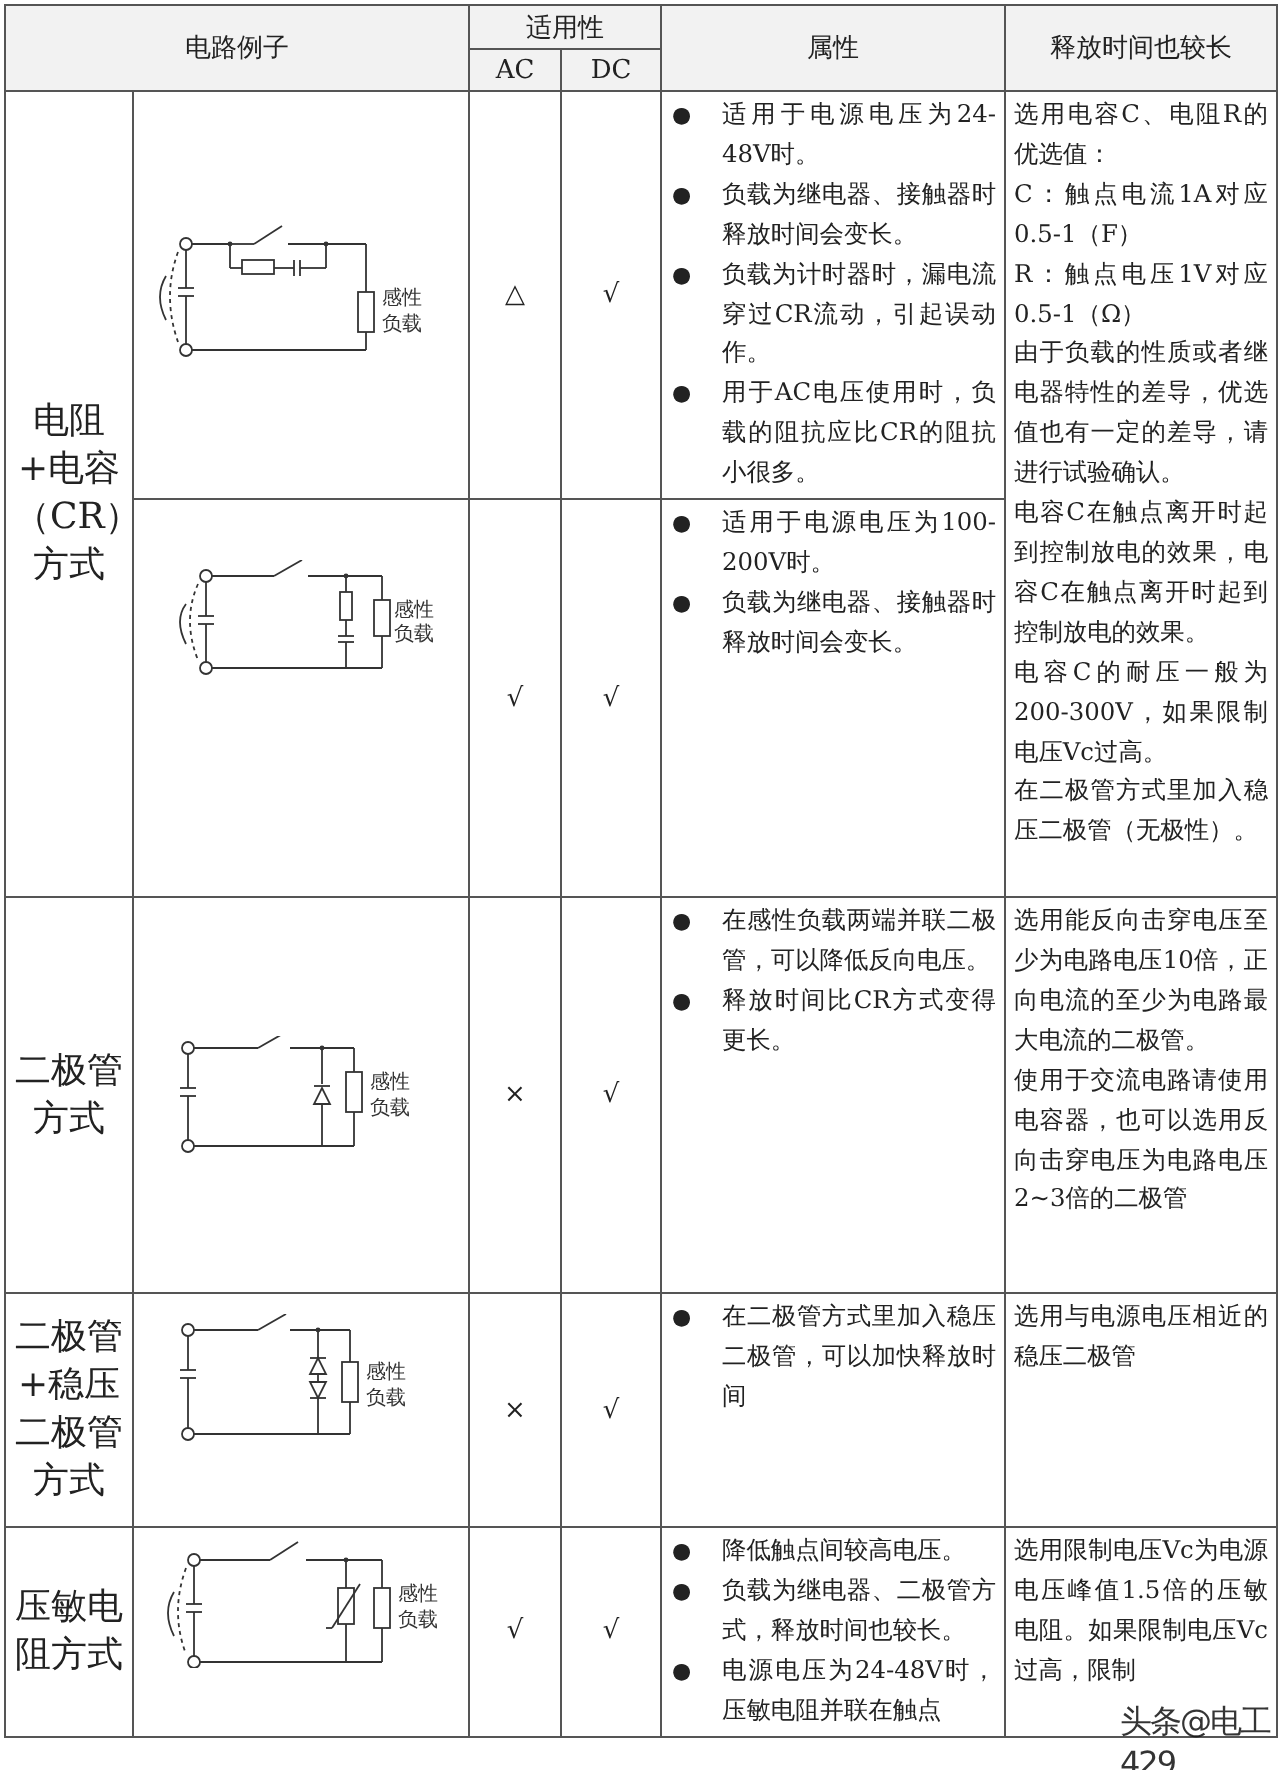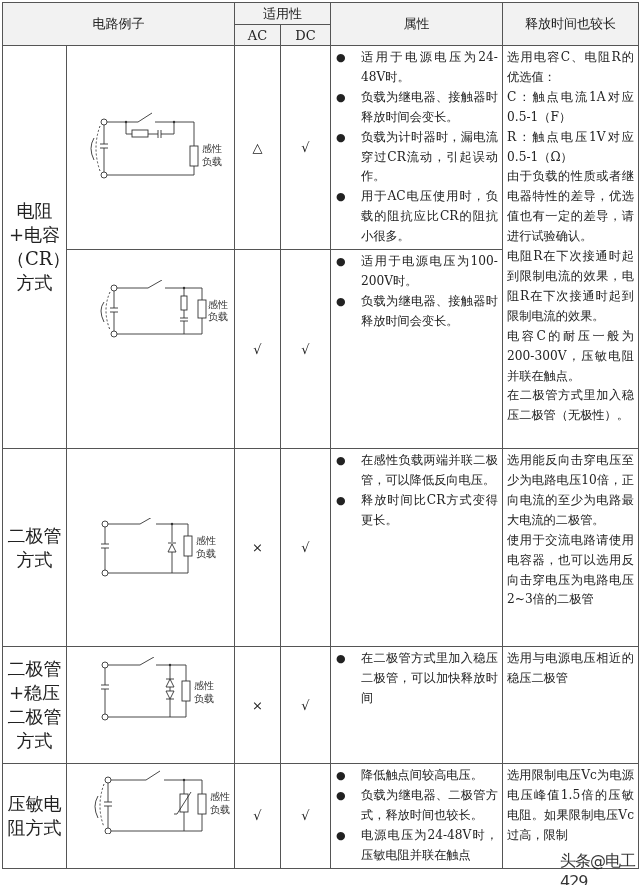--- a/index.html
+++ b/index.html
@@ -2,21 +2,21 @@
 <html><head>
 <meta charset="utf-8">
 <style>
   html, body { margin:0; padding:0; background:#ffffff; }
   body { width:640px; height:885px; overflow:hidden; position:relative;
          font-family: "DejaVu Serif", "Liberation Serif", serif; color:#222; }
   table { position:absolute; left:2px; top:2px; border-collapse:collapse; table-layout:fixed; width:636px; }
   td, th { border:1px solid #555; padding:0; vertical-align:top; font-weight:normal; }
   th { background:#f2f2f2; font-size:13px; text-align:center; vertical-align:middle; }
   .method { text-align:center; vertical-align:middle; font-size:18px; line-height:24px; padding:0 4px; }
-  .diagram { vertical-align:middle; text-align:right;padding-left:11px; }
+  .diagram { vertical-align:middle; text-align:right; }
   .mark { text-align:center; vertical-align:middle; font-size:13px; }
   .props { padding:2px 4px 2px 4px; font-size:12.2px; line-height:19.9px; }
   .props ul { list-style:none; margin:0; padding:0; }
   .props li { position:relative; padding-left:26px; text-align:justify; }
   .props li .bullet { position:absolute; left:1px; top:0; font-size:11px; }
   .select { padding:2px 4px; font-size:12.2px; line-height:19.9px; text-align:justify;margin-left:20px; }
   .select p { margin:0; }
   svg { display:block; }
   .watermark { position:absolute; left:560px; top:851px; font-size:16px; color:#111;
                font-family:"DejaVu Sans", sans-serif; letter-spacing:-1px; opacity:0.85; }
@@ -91,22 +91,22 @@
         <li><span class="bullet">●</span><span>负载为继电器、接触器时释放时间会变长。</span></li>
         <li><span class="bullet">●</span><span>负载为计时器时，漏电流穿过CR流动，引起误动作。</span></li>
         <li><span class="bullet">●</span><span>用于AC电压使用时，负载的阻抗应比CR的阻抗小很多。</span></li>
       </ul>
     </td>
     <td rowspan="2" class="select">
       <p>选用电容C、电阻R的优选值：</p>
       <p>C：触点电流1A对应0.5-1（F）</p>
       <p>R：触点电压1V对应0.5-1（Ω）</p>
       <p>由于负载的性质或者继电器特性的差导，优选值也有一定的差导，请进行试验确认。</p>
-      <p>电阻R在下次接通时起到限制电流的效果，电阻R在下次接通时起到限制电流的效果。</p>
-      <p>电容C的耐压一般为200-300V，压敏电阻并联在触点。</p>
+      <p>电容C在触点离开时起到控制放电的效果，电容C在触点离开时起到控制放电的效果。</p>
+      <p>电容C的耐压一般为200-300V，如果限制电压Vc过高。</p>
       <p>在二极管方式里加入稳压二极管（无极性）。</p>
     </td>
   </tr>
 
   <tr style="height:199px">
     <td class="diagram" style="vertical-align:top;padding-top:30px;">
       <svg width="168" height="60" viewBox="0 0 168 60">
         <g fill="none" stroke="#333" stroke-width="0.9">
           <circle cx="36" cy="8" r="3"></circle>
               <circle cx="36" cy="54" r="3"></circle>

